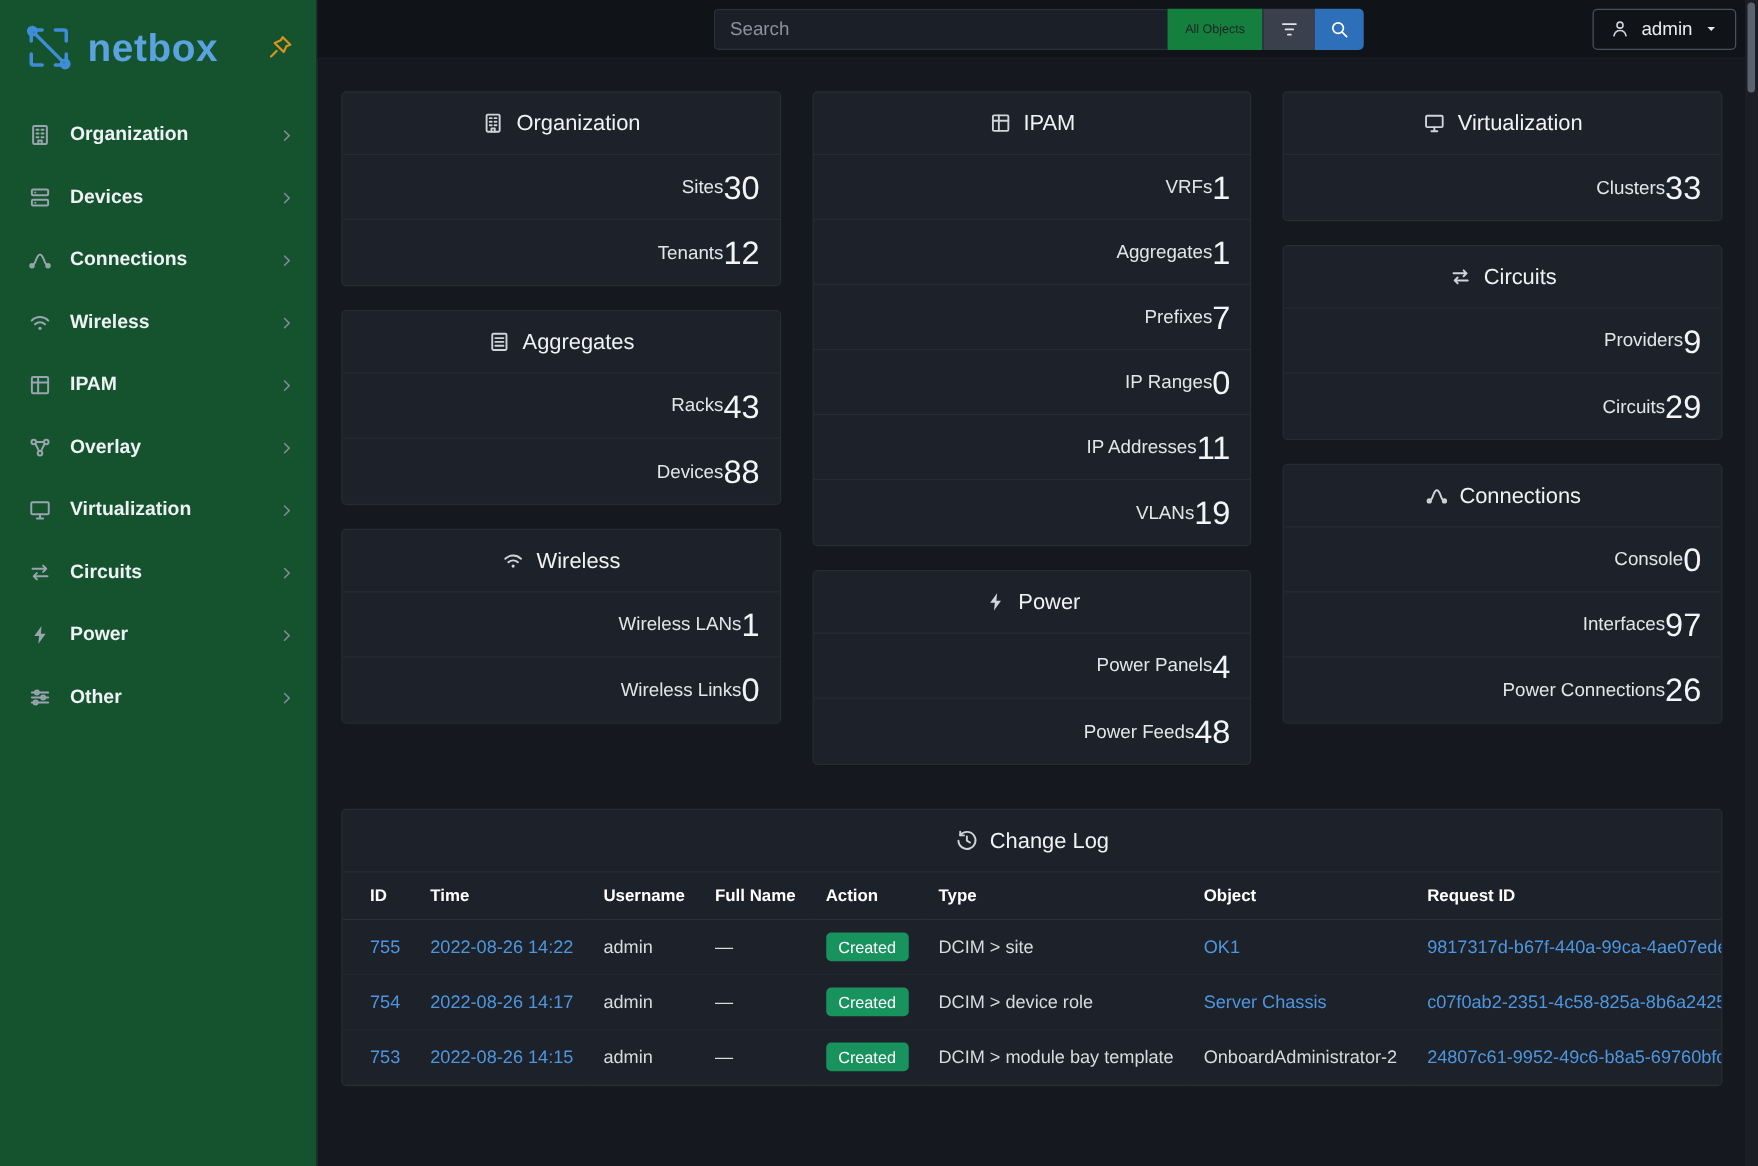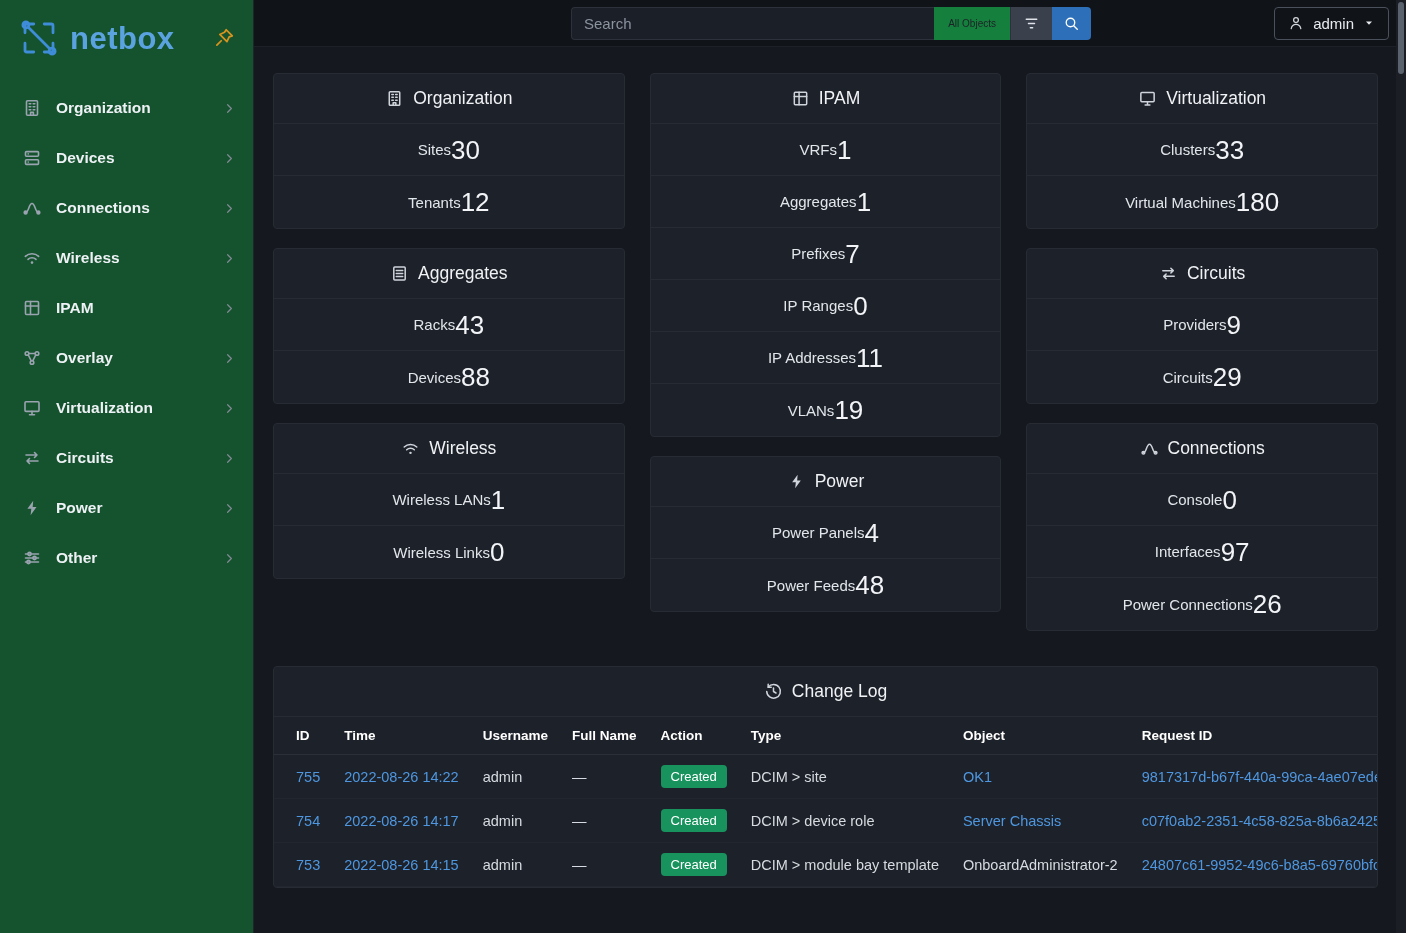--- a/index.html
+++ b/index.html
@@ -38,21 +38,21 @@
   .user-btn .uicon{width:16px;height:16px;color:#cfd4db}
   .user-btn .caret{width:12px;height:12px}
 
   
   .content{flex:1;padding:26px 28px 0 19px;overflow:hidden}
   .cols{display:grid;grid-template-columns:repeat(3,1fr);gap:25px;align-items:start}
   .col{display:flex;flex-direction:column;gap:19px}
   .card{background:var(--card-bg);border:1px solid var(--card-border);border-radius:4px;overflow:hidden}
   .card-head{display:flex;align-items:center;justify-content:center;gap:9px;padding:14px 10px;border-bottom:1px solid var(--card-border);font-size:17.5px;font-weight:400;color:#f0f2f5}
   .card-head .hicon{width:19px;height:19px;color:#cfd4db}
-  .crow{display:flex;align-items:center;justify-content:center;padding:10px 16px;border-bottom:1px solid var(--card-border);min-height:52px}
+  .crow{display:flex;align-items:center;justify-content:flex-end;padding:10px 16px;border-bottom:1px solid var(--card-border);min-height:52px}
   .crow:last-child{border-bottom:0}
   .clabel{font-size:15px;color:#e2e6eb;cursor:pointer}
   .cvalue{font-size:26px;font-weight:300;color:#f2f4f7;cursor:pointer;line-height:1}
 
   
   .changelog{margin-top:35px}
   table{width:100%;border-collapse:collapse}
   th{text-align:left;font-size:13.5px;font-weight:700;color:#fff;padding:11px 12px;border-bottom:1px solid #2a2f38;white-space:nowrap}
   td{font-size:14.5px;padding:10px 12px;border-bottom:1px solid #22262e;color:#d7dbe1;white-space:nowrap}
   th:first-child,td:first-child{padding-left:22px}
@@ -397,24 +397,20 @@
         <section class="card">
           <div class="card-head">
             <svg class="icon hicon">
                 <use href="#i-monitor"></use>
               </svg>
             <span>Virtualization</span>
           </div>
           <div class="crow">
             <span class="clabel">Clusters</span>
             <span class="cvalue">33</span>
-          </div>
-          <div class="crow">
-            <span class="clabel">Virtual Machines</span>
-            <span class="cvalue">180</span>
           </div>
         </section>
 
         <section class="card">
           <div class="card-head">
             <svg class="icon hicon">
                 <use href="#i-transfer"></use>
               </svg>
             <span>Circuits</span>
           </div>

